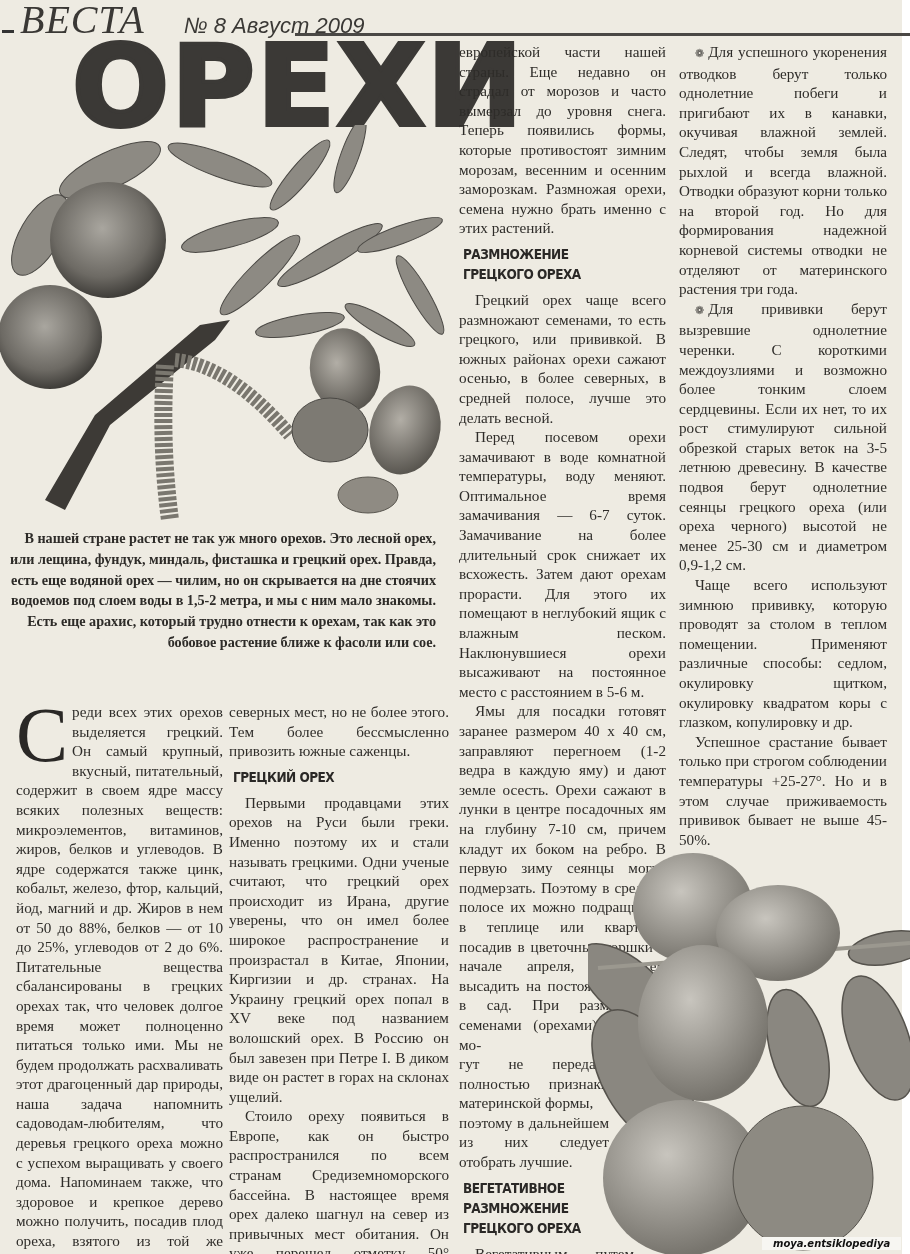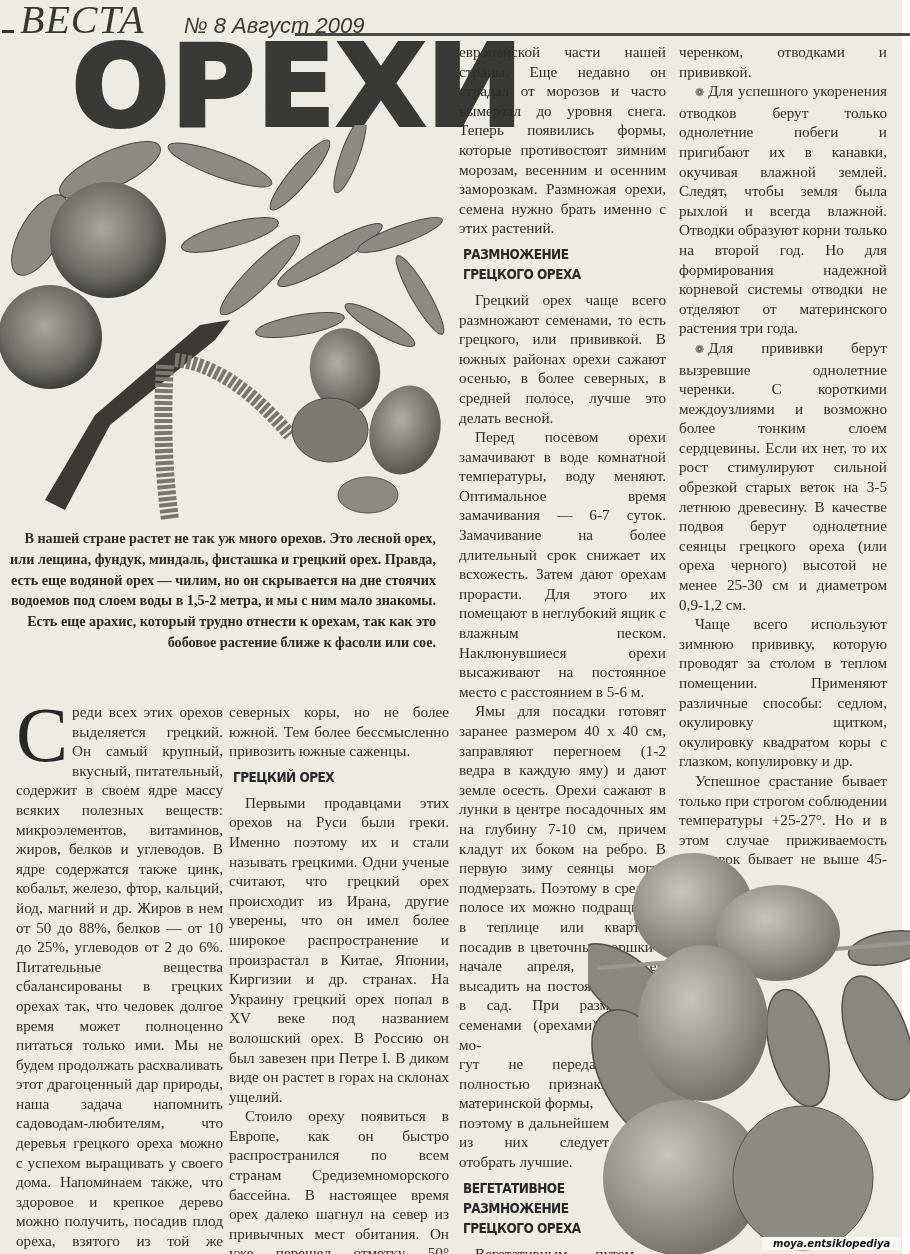--- a/index.html
+++ b/index.html
@@ -130,40 +130,39 @@
 
 <div class="lead">В нашей стране растет не так уж много орехов. Это лесной орех, или лещина, фундук, миндаль, фисташка и грецкий орех. Правда, есть еще водяной орех — чилим, но он скрывается на дне стоячих водоемов под слоем воды в 1,5-2 метра, и мы с ним мало знакомы. Есть еще арахис, который трудно отнести к орехам, так как это бобовое растение ближе к фасоли или сое.</div>
 
 <div class="col col1">
   <p class="noindent">
     <span class="dropcap">С</span><span>реди всех этих орехов выделяется грецкий. Он самый крупный, вкусный, питательный, содержит в своем ядре массу всяких полезных веществ: микроэлементов, витаминов, жиров, белков и углеводов. В ядре содержатся также цинк, кобальт, железо, фтор, кальций, йод, магний и др. Жиров в нем от 50 до 88%, белков — от 10 до 25%, углеводов от 2 до 6%. Питательные вещества сбалансированы в грецких орехах так, что человек долгое время может полноценно питаться только ими. Мы не будем продолжать расхваливать этот драгоценный дар природы, наша задача напомнить садоводам-любителям, что деревья грецкого ореха можно с успехом выращивать у своего дома. Напоминаем также, что здоровое и крепкое дерево можно получить, посадив плод ореха, взятого из той же местности, где находится ваш сад. Орехи для посева можно взять из более</span>
   </p>
 </div>
 
 <div class="col col2">
-  <p class="noindent">северных коры, но не более южной. Тем более бессмысленно привозить южные саженцы.</p>
+  <p class="noindent">северных мест, но не более этого. Тем более бессмысленно привозить южные саженцы.</p>
   <h3>ГРЕЦКИЙ ОРЕХ</h3>
   <p>Первыми продавцами этих орехов на Руси были греки. Именно поэтому их и стали называть грецкими. Одни ученые считают, что грецкий орех происходит из Ирана, другие уверены, что он имел более широкое распространение и произрастал в Китае, Японии, Киргизии и др. странах. На Украину грецкий орех попал в XV веке под названием волошский орех. В Россию он был завезен при Петре I. В диком виде он растет в горах на склонах ущелий.</p>
   <p>Стоило ореху появиться в Европе, как он быстро распространился по всем странам Средиземноморского бассейна. В настоящее время орех далеко шагнул на север из привычных мест обитания. Он уже перешел отметку 50° северной широты</p>
 </div>
 
 <div class="col col3">
   <p class="noindent">европейской части нашей страны. Еще недавно он страдал от морозов и часто вымерзал до уровня снега. Теперь появились формы, которые противостоят зимним морозам, весенним и осенним заморозкам. Размножая орехи, семена нужно брать именно с этих растений.</p>
   <h3 style="width:200px;">РАЗМНОЖЕНИЕ ГРЕЦКОГО ОРЕХА</h3>
   <p>Грецкий орех чаще всего размножают семенами, то есть грецкого, или прививкой. В южных районах орехи сажают осенью, в более северных, в средней полосе, лучше это делать весной.</p>
   <p>Перед посевом орехи замачивают в воде комнатной температуры, воду меняют. Оптимальное время замачивания — 6-7 суток. Замачивание на более длительный срок снижает их всхожесть. Затем дают орехам прорасти. Для этого их помещают в неглубокий ящик с влажным песком. Наклюнувшиеся орехи высаживают на постоянное место с расстоянием в 5-6 м.</p>
   <p>Ямы для посадки готовят заранее размером 40 х 40 см, заправляют перегноем (1-2 ведра в каждую яму) и дают земле осесть. Орехи сажают в лунки в центре посадочных ям на глубину 7-10 см, причем кладут их боком на ребро. В первую зиму сеянцы могут подмерзать. Поэтому в средней полосе их можно подращивать в теплице или квартире, посадив в цветочные горшки в начале апреля, а затем высадить на постоянное место в сад. При размножении семенами (орехами) саженцы мо-</p>
   <p class="noindent narrow">гут не передать полностью признаки материнской формы,</p>
   <p class="noindent" style="width:150px;">поэтому в дальнейшем из них следует отобрать лучшие.</p>
   <h3 style="width:200px;">ВЕГЕТАТИВНОЕ РАЗМНОЖЕНИЕ ГРЕЦКОГО ОРЕХА</h3>
   <p style="width:175px;">Вегетативным путем орех размножается плохо, но при соблюдении определенных правил его можно размножить</p>
 </div>
 
 <div class="col col4">
-  <p class="noindent">черенком, отводками и прививкой.</p>
   <p class="bullet">Для успешного укоренения отводков берут только однолетние побеги и пригибают их в канавки, окучивая влажной землей. Следят, чтобы земля была рыхлой и всегда влажной. Отводки образуют корни только на второй год. Но для формирования надежной корневой системы отводки не отделяют от материнского растения три года.</p>
   <p class="bullet">Для прививки берут вызревшие однолетние черенки. С короткими междоузлиями и возможно более тонким слоем сердцевины. Если их нет, то их рост стимулируют сильной обрезкой старых веток на 3-5 летнюю древесину. В качестве подвоя берут однолетние сеянцы грецкого ореха (или ореха черного) высотой не менее 25-30 см и диаметром 0,9-1,2 см.</p>
   <p>Чаще всего используют зимнюю прививку, которую проводят за столом в теплом помещении. Применяют различные способы: седлом, окулировку щитком, окулировку квадратом коры с глазком, копулировку и др.</p>
   <p>Успешное срастание бывает только при строгом соблюдении температуры +25-27°. Но и в этом случае приживаемость прививок бывает не выше 45-50%.</p>
 </div>
 
 <svg class="photo-nuts" viewBox="0 0 322 406">
   <defs>
     <radialGradient id="g1" cx="40%" cy="35%" r="65%">
       <stop offset="0%" stop-color="#c8c5be"></stop>

